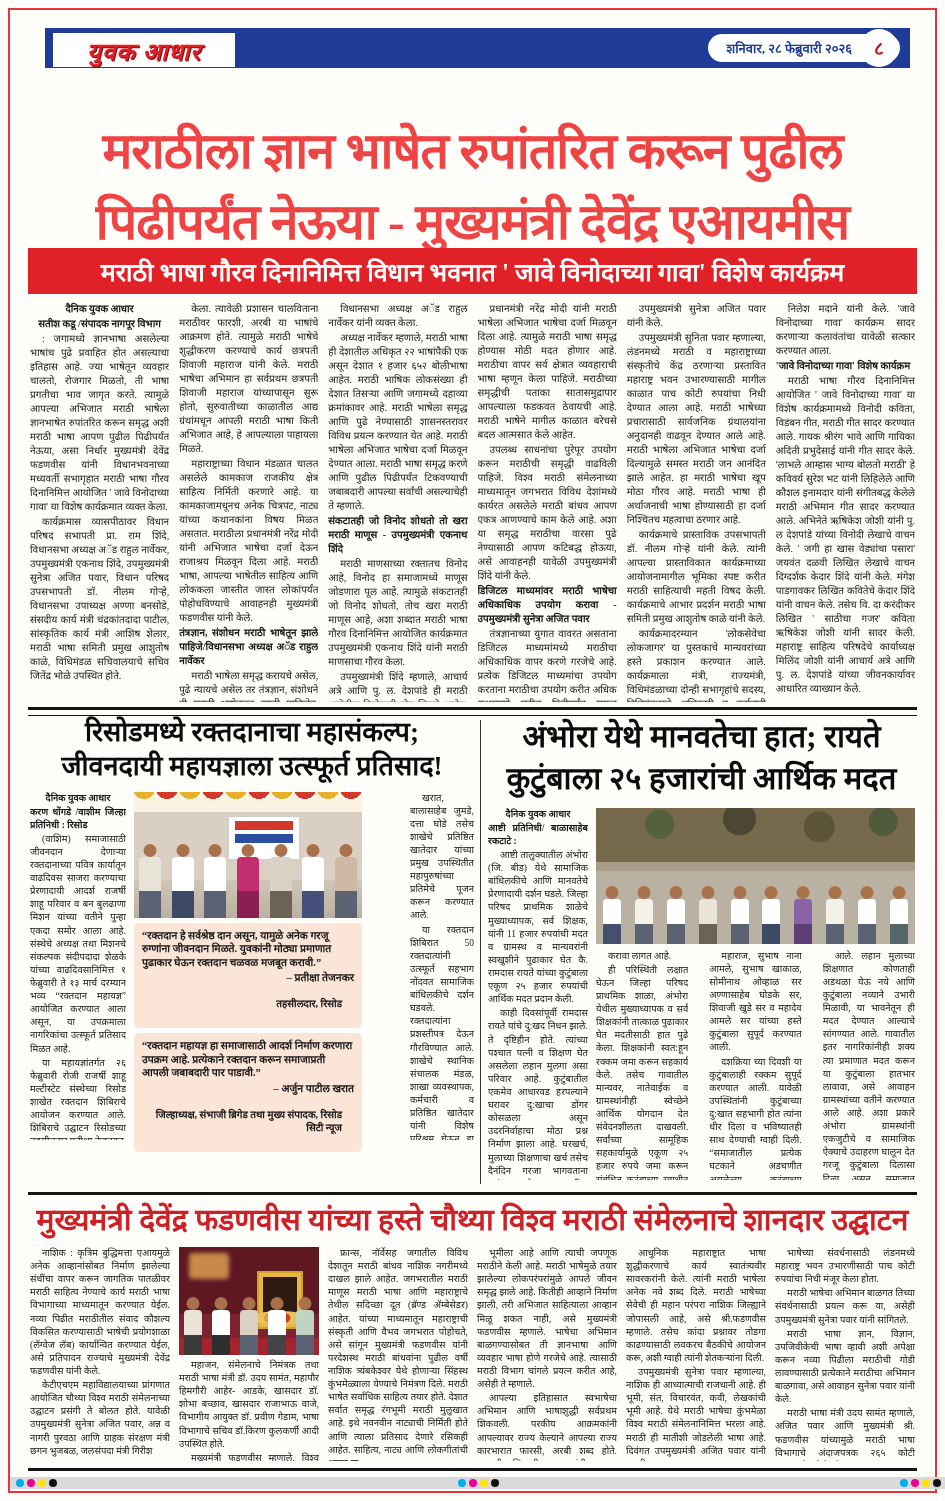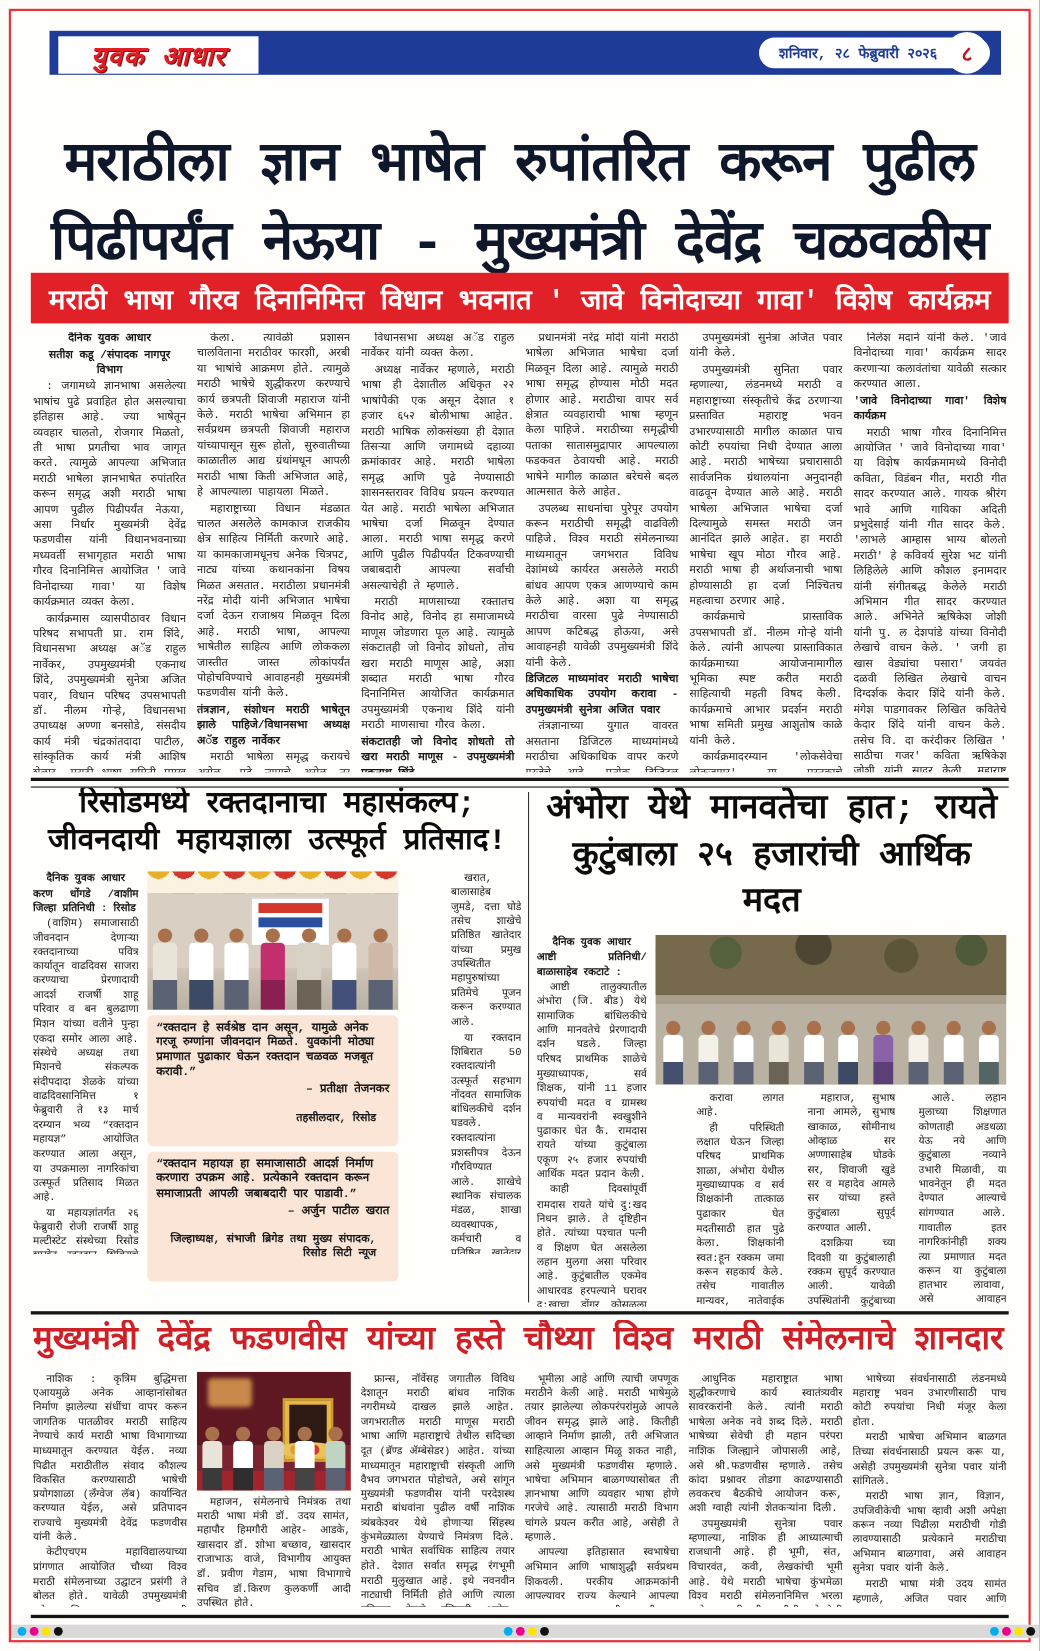--- a/index.html
+++ b/index.html
@@ -1,35 +1,35 @@
 <!DOCTYPE html>
 <html lang="mr"><head>
 <meta charset="utf-8">
 <style>
   html,body{margin:0;padding:0;background:#888;}
   .sheet{position:relative;width:945px;height:1501px;background:#fffefb;margin:0 auto;
-         font-family:Liberation Mono, monospace;color:#191919;overflow:hidden;}
+         font-family:Liberation Serif, serif;color:#191919;overflow:hidden;}
   .frame{position:absolute;inset:8px;border:2px solid #e8323c;pointer-events:none;}
 
   
   .masthead{position:absolute;top:28px;left:45px;width:865px;height:40px;background:#1d3b97;}
   .logo-box{position:absolute;left:8px;top:5px;width:182px;height:34px;background:#fff;
             display:flex;align-items:center;justify-content:center;}
   .logo-text{font-size:24px;font-weight:bold;color:#e21e25;letter-spacing:1px;
              text-shadow:1px 1px 0 #7a0f12;font-style:italic;white-space:nowrap;}
   .date-pill{position:absolute;right:10px;top:6px;height:28px;background:#fff;border-radius:14px;
              display:flex;align-items:center;padding:0 4px 0 18px;}
   .date-text{font-size:13px;font-weight:bold;color:#1d3b97;white-space:nowrap;text-align:right;}
   .page-circle{width:34px;height:34px;margin-left:10px;background:#fff;border-radius:50%;
                display:flex;align-items:center;justify-content:center;box-shadow:0 0 0 2px #fff;}
   .page-num{color:#c41420;font-size:19px;font-weight:bold;}
 
   
   .headline{position:absolute;top:82px;left:18px;width:909px;height:158px;text-align:center;
-            font-weight:bold;font-size:50px;line-height:1.42;color:#0f172a;letter-spacing:-1px;}
+            font-weight:bold;font-size:50px;line-height:1.42;color:#ef4444;letter-spacing:-1px;}
   .banner{position:absolute;top:248px;left:28px;width:889px;height:46px;background:#e02228;
           color:#fff;font-weight:bold;font-size:25px;display:flex;align-items:center;justify-content:center;
           white-space:nowrap;overflow:hidden;}
 
   
   .colrow{display:flex;gap:10px;}
   .col{flex:1;overflow:hidden;text-align:justify;font-size:10px;line-height:1.4;}
   .para{margin:0 0 1px 0;text-indent:12px;}
   .para.b{font-weight:bold;text-indent:0;}
   .para.bc{font-weight:bold;text-indent:0;text-align:center;}
@@ -56,21 +56,21 @@
   .qname{margin:2px 0 0 0;text-align:right;font-weight:bold;}
   .qrole{margin:12px;text-align:right;font-weight:bold;font-size:10px;}
   .minirow{display:flex;gap:8px;overflow:hidden;}
   .minirow .mini{flex:1;font-size:9.5px;line-height:1.38;text-align:justify;overflow:hidden;height:44px;}
 
   .mid-right{position:absolute;left:458px;top:0;width:427px;height:472px;overflow:hidden;}
   .mid-right h2{margin:0;text-align:center;font-size:31px;line-height:1.35;color:#0c0c0c;}
   .amb-body{display:flex;gap:8px;margin-top:8px;height:372px;}
   .acol1{width:100px;flex:none;overflow:hidden;text-align:justify;font-size:9.5px;line-height:1.38;}
   .aright{flex:1;display:flex;flex-direction:column;gap:6px;}
-  .arow{display:flex;gap:21px;flex:1;overflow:hidden;margin-left:37px;}
+  .arow{display:flex;gap:21px;flex:1;overflow:hidden;}
   .arow .acol{flex:1;overflow:hidden;text-align:justify;font-size:9.5px;line-height:1.38;}
 
   
   .bottom{position:absolute;top:1200px;left:30px;width:885px;height:266px;}
   .bottom h2{margin:0;text-align:center;font-size:30px;line-height:1.3;color:#ce2027;white-space:nowrap;overflow:hidden;}
   .bottom-cols{display:flex;gap:9px;margin-top:8px;height:214px;}
   .bottom-cols .col{height:214px;font-size:9.5px;line-height:1.38;}
   .bcol-photo{display:flex;flex-direction:column;gap:4px;}
 
   
@@ -126,43 +126,43 @@
     <div class="date-pill">
       <span class="date-text">शनिवार, २८ फेब्रुवारी २०२६</span>
       <span class="page-circle">
         <span class="page-num">८</span>
       </span>
     </div>
   </header>
 
   <h1 class="headline">
     <span>मराठीला ज्ञान भाषेत रुपांतरित करून पुढील</span><br>
-    <span>पिढीपर्यंत नेऊया - मुख्यमंत्री देवेंद्र चळवळीस</span>
+    <span>पिढीपर्यंत नेऊया - मुख्यमंत्री देवेंद्र एआयमीस</span>
   </h1>
 
   <div class="banner">मराठी भाषा गौरव दिनानिमित्त विधान भवनात ' जावे विनोदाच्या गावा' विशेष कार्यक्रम</div>
 
   <section class="lead-body colrow">
     <div class="col">
         <p class="para bc">दैनिक युवक आधार</p>
         <p class="para bc">सतीश कडू /संपादक नागपूर विभाग</p>
         <p class="para">: जगामध्ये ज्ञानभाषा असलेल्या भाषांच पुढे प्रवाहित होत असल्याचा इतिहास आहे. ज्या भाषेतून व्यवहार चालतो, रोजगार मिळतो, ती भाषा प्रगतीचा भाव जागृत करते. त्यामुळे आपल्या अभिजात मराठी भाषेला ज्ञानभाषेत रुपांतरित करून समृद्ध अशी मराठी भाषा आपण पुढील पिढीपर्यंत नेऊया, असा निर्धार मुख्यमंत्री देवेंद्र फडणवीस यांनी विधानभवनाच्या मध्यवर्ती सभागृहात मराठी भाषा गौरव दिनानिमित्त आयोजित ' जावे विनोदाच्या गावा' या विशेष कार्यक्रमात व्यक्त केला.</p>
         <p class="para">कार्यक्रमास व्यासपीठावर विधान परिषद सभापती प्रा. राम शिंदे, विधानसभा अध्यक्ष अॅड राहुल नार्वेकर, उपमुख्यमंत्री एकनाथ शिंदे, उपमुख्यमंत्री सुनेत्रा अजित पवार, विधान परिषद उपसभापती डॉ. नीलम गोऱ्हे, विधानसभा उपाध्यक्ष अण्णा बनसोडे, संसदीय कार्य मंत्री चंद्रकांतदादा पाटील, सांस्कृतिक कार्य मंत्री आशिष शेलार, मराठी भाषा समिती प्रमुख आशुतोष काळे, विधिमंडळ सचिवालयाचे सचिव जितेंद्र भोळे उपस्थित होते.</p>
       </div>
     <div class="col">
         <p class="para">केला. त्यावेळी प्रशासन चालविताना मराठीवर फारशी, अरबी या भाषांचे आक्रमण होते. त्यामुळे मराठी भाषेचे शुद्धीकरण करण्याचे कार्य छत्रपती शिवाजी महाराज यांनी केले. मराठी भाषेचा अभिमान हा सर्वप्रथम छत्रपती शिवाजी महाराज यांच्यापासून सुरू होतो, सुरुवातीच्या काळातील आद्य ग्रंथांमधून आपली मराठी भाषा किती अभिजात आहे, हे आपल्याला पाहायला मिळते.</p>
         <p class="para">महाराष्ट्राच्या विधान मंडळात चालत असलेले कामकाज राजकीय क्षेत्र साहित्य निर्मिती करणारे आहे. या कामकाजामधूनच अनेक चित्रपट, नाट्य यांच्या कथानकांना विषय मिळत असतात. मराठीला प्रधानमंत्री नरेंद्र मोदी यांनी अभिजात भाषेचा दर्जा देऊन राजाश्रय मिळवून दिला आहे. मराठी भाषा, आपल्या भाषेतील साहित्य आणि लोककला जास्तीत जास्त लोकांपर्यंत पोहोचविण्याचे आवाहनही मुख्यमंत्री फडणवीस यांनी केले.</p>
         <p class="para b">तंत्रज्ञान, संशोधन मराठी भाषेतून झाले पाहिजे/विधानसभा अध्यक्ष अॅड राहुल नार्वेकर</p>
         <p class="para">मराठी भाषेला समृद्ध करायचे असेल, पुढे न्यायचे असेल तर तंत्रज्ञान, संशोधने ही मराठी भाषेतूनच झाली पाहिजेत. तेव्हा मराठी ही ज्ञानभाषा होईल, असा विश्वास</p>
       </div>
     <div class="col">
         <p class="para">विधानसभा अध्यक्ष अॅड राहुल नार्वेकर यांनी व्यक्त केला.</p>
         <p class="para">अध्यक्ष नार्वेकर म्हणाले, मराठी भाषा ही देशातील अधिकृत २२ भाषांपैकी एक असून देशात १ हजार ६५२ बोलीभाषा आहेत. मराठी भाषिक लोकसंख्या ही देशात तिसऱ्या आणि जगामध्ये दहाव्या क्रमांकावर आहे. मराठी भाषेला समृद्ध आणि पुढे नेण्यासाठी शासनस्तरावर विविध प्रयत्न करण्यात येत आहे. मराठी भाषेला अभिजात भाषेचा दर्जा मिळवून देण्यात आला. मराठी भाषा समृद्ध करणे आणि पुढील पिढीपर्यंत टिकवण्याची जबाबदारी आपल्या सर्वांची असल्याचेही ते म्हणाले.</p>
+        <p class="para b">संकटातही जो विनोद शोधतो तो खरा मराठी माणूस - उपमुख्यमंत्री एकनाथ शिंदे</p>
         <p class="para">मराठी माणसाच्या रक्तातच विनोद आहे, विनोद हा समाजामध्ये माणूस जोडणारा पूल आहे. त्यामुळे संकटातही जो विनोद शोधतो, तोच खरा मराठी माणूस आहे, अशा शब्दात मराठी भाषा गौरव दिनानिमित्त आयोजित कार्यक्रमात उपमुख्यमंत्री एकनाथ शिंदे यांनी मराठी माणसाचा गौरव केला.</p>
-        <p class="para b">संकटातही जो विनोद शोधतो तो खरा मराठी माणूस - उपमुख्यमंत्री एकनाथ शिंदे</p>
         <p class="para">उपमुख्यमंत्री शिंदे म्हणाले, आचार्य अत्रे आणि पु. ल. देशपांडे ही मराठी भाषेतील विनोदाची दोन शिखरे आहेत. त्यांच्या कर्तृत्वाची उंची हिमालयाएवढी आहे.</p>
       </div>
     <div class="col">
         <p class="para">प्रधानमंत्री नरेंद्र मोदी यांनी मराठी भाषेला अभिजात भाषेचा दर्जा मिळवून दिला आहे. त्यामुळे मराठी भाषा समृद्ध होण्यास मोठी मदत होणार आहे. मराठीचा वापर सर्व क्षेत्रात व्यवहाराची भाषा म्हणून केला पाहिजे. मराठीच्या समृद्धीची पताका सातासमुद्रापार आपल्याला फडकवत ठेवायची आहे. मराठी भाषेने मागील काळात बरेचसे बदल आत्मसात केले आहेत.</p>
         <p class="para">उपलब्ध साधनांचा पुरेपूर उपयोग करून मराठीची समृद्धी वाढविली पाहिजे. विश्व मराठी संमेलनाच्या माध्यमातून जगभरात विविध देशांमध्ये कार्यरत असलेले मराठी बांधव आपण एकत्र आणण्याचे काम केले आहे. अशा या समृद्ध मराठीचा वारसा पुढे नेण्यासाठी आपण कटिबद्ध होऊया, असे आवाहनही यावेळी उपमुख्यमंत्री शिंदे यांनी केले.</p>
         <p class="para b">डिजिटल माध्यमांवर मराठी भाषेचा अधिकाधिक उपयोग करावा - उपमुख्यमंत्री सुनेत्रा अजित पवार</p>
         <p class="para">तंत्रज्ञानाच्या युगात वावरत असताना डिजिटल माध्यमांमध्ये मराठीचा अधिकाधिक वापर करणे गरजेचे आहे. प्रत्येक डिजिटल माध्यमांचा उपयोग करताना मराठीचा उपयोग करीत अधिक सक्षमपणे पुढील पिढीपर्यंत समृद्ध मराठीचा वारसा नेण्यात यावा, असे आवाहन</p>
       </div>
     <div class="col">
         <p class="para">उपमुख्यमंत्री सुनेत्रा अजित पवार यांनी केले.</p>

